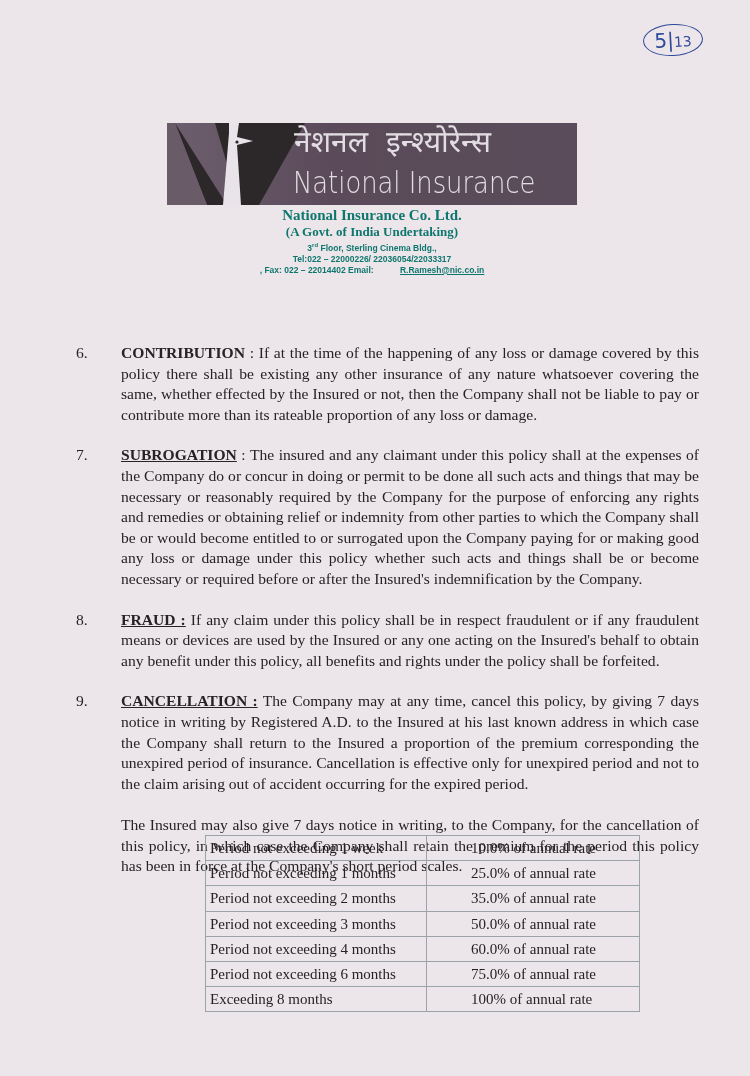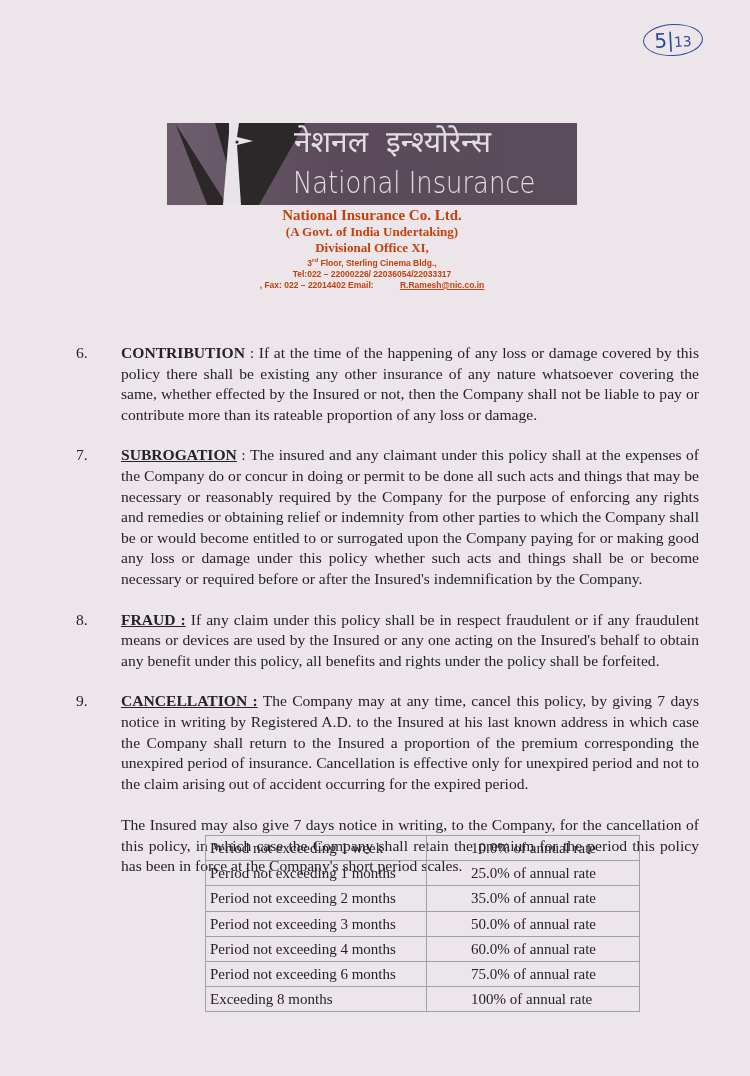--- a/index.html
+++ b/index.html
@@ -31,21 +31,21 @@
     color: #e2dde2; font-family: Liberation Mono, monospace;
     font-size: 30px; line-height: 38px; white-space: nowrap;
   }
   .logo-english {
     position: absolute; left: 126px; top: 40px;
     color: #e2dde2; font-family: "DejaVu Sans", sans-serif;
     font-size: 30px; line-height: 40px; white-space: nowrap;
     transform: scaleX(0.86); transform-origin: left center;
     font-weight: 300;
   }
-  .org { position: absolute; left: 167px; top: 207px; width: 410px; text-align: center; color: #c2410c; }
+  .org { position: absolute; left: 167px; top: 207px; width: 410px; text-align: center; color: #0f766e; }
   .org .name { font-weight: bold; font-size: 15px; line-height: 17px; margin-left: 0px; }
   .org .sub { font-weight: bold; font-size: 13px; line-height: 16px; }
   .org .office { font-weight: bold; font-size: 13px; line-height: 15px; }
   .org .addr { font-family: "Liberation Sans", sans-serif; font-weight: bold; font-size: 8.5px; line-height: 11px; }
   .org .addr sup { font-size: 6px; }
   .org .email { text-decoration: underline; padding-left: 24px; }
 
   .clauses { position: absolute; left: 76px; top: 340px; width: 626px; }
   .clause { position: relative; padding-left: 42px; font-size: 15.6px; line-height: 20.6px; text-align: justify; margin-bottom: 20px; }
   .clause .num { position: absolute; left: 0; top: 0; }
@@ -80,21 +80,20 @@
     <path d="M62,10 L62,0 L72,0 L70,14 L86,18 L70,22 L74,82 L56,82 Z" fill="#e9e4e9"></path>
     <circle cx="70" cy="19" r="1.6" fill="#2c2729"></circle>
   </svg>
   <div class="logo-hindi">नेशनल इन्श्योरेन्स</div>
   <div class="logo-english">National Insurance</div>
 </div>
 
 <div class="org">
   <div class="name">National Insurance Co. Ltd.</div>
   <div class="sub">(A Govt. of India Undertaking)</div>
-  <div class="office">Divisional Office XI,</div>
   <div class="addr"><span>3</span><sup>rd</sup><span> Floor, Sterling Cinema Bldg.,</span></div>
   <div class="addr">Tel:022 – 22000226/ 22036054/22033317</div>
   <div class="addr"><span>, Fax: 022 – 22014402 Email: </span><span class="email">R.Ramesh@nic.co.in</span></div>
 </div>
 
 <div class="clauses">
   <div class="clause">
     <span class="num">6.</span>
     <p><span class="title">CONTRIBUTION</span><span> : </span><span>If at the time of the happening of any loss or damage covered by this policy there shall be existing any other insurance of any nature whatsoever covering the same, whether effected by the Insured or not, then the Company shall not be liable to pay or contribute more than its rateable proportion of any loss or damage.</span></p>
   </div>

